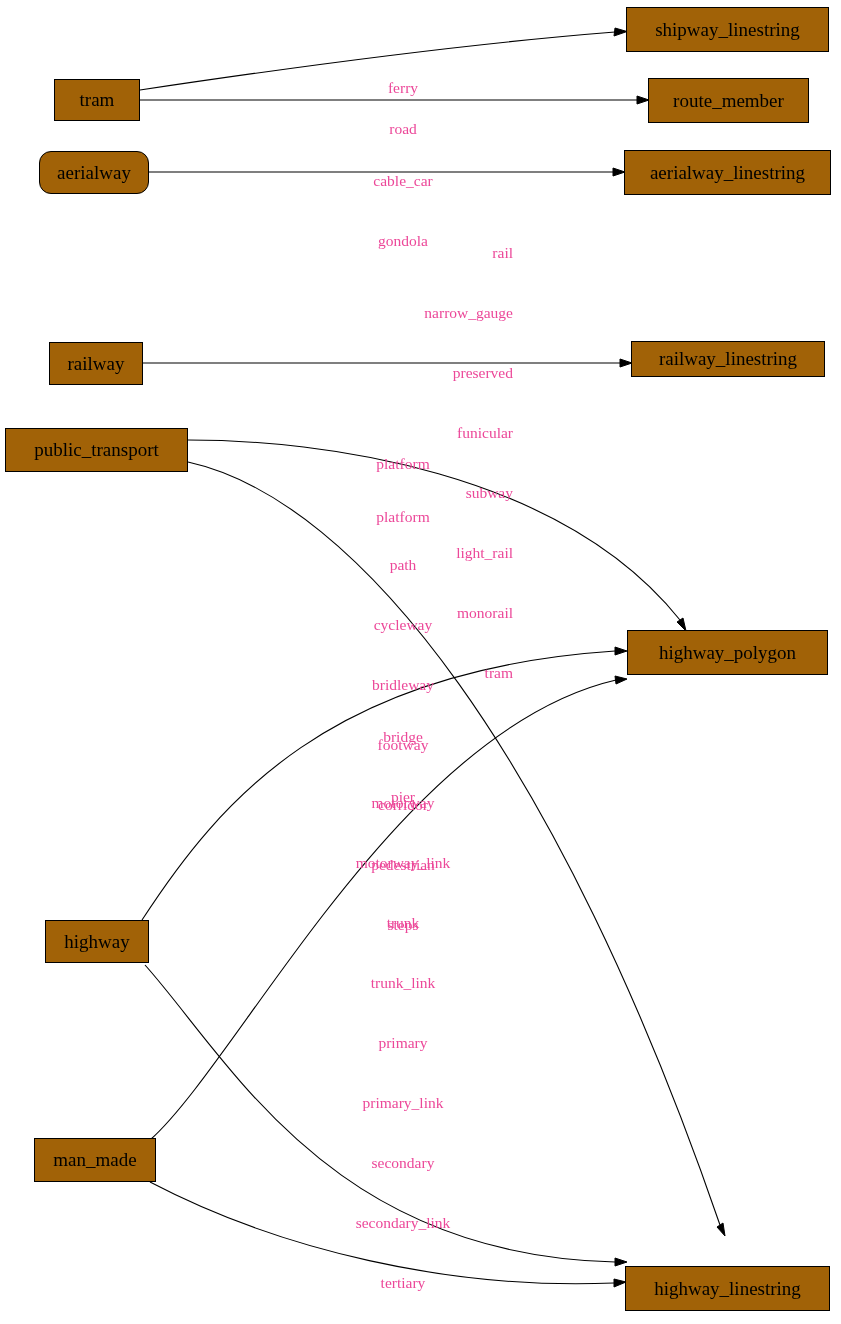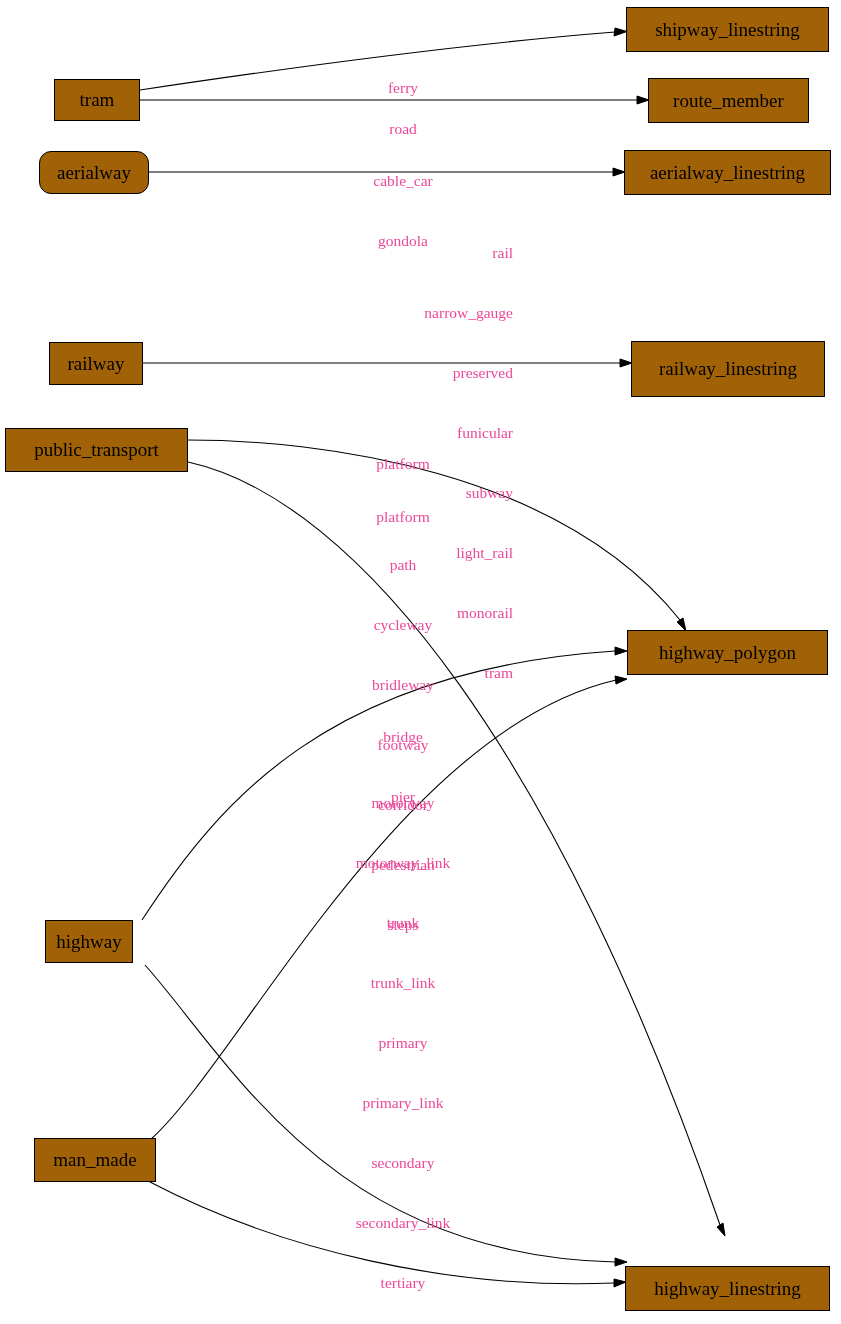--- a/index.html
+++ b/index.html
@@ -116,33 +116,33 @@
   </div>
 
   <div class="node" style="left:624px; top:150px; width:207px; height:45px;">
     <span>aerialway_linestring</span>
   </div>
 
   <div class="node" style="left:49px; top:342px; width:94px; height:43px;">
     <span>railway</span>
   </div>
 
-  <div class="node" style="left:631px; top:341px; width:194px; height:56px;">
+  <div class="node" style="left:631px; top:341px; width:194px; height:36px;">
     <span>railway_linestring</span>
   </div>
 
   <div class="node" style="left:5px; top:428px; width:183px; height:44px;">
     <span>public_transport</span>
   </div>
 
   <div class="node" style="left:627px; top:630px; width:201px; height:45px;">
     <span>highway_polygon</span>
   </div>
 
-  <div class="node" style="left:45px; top:920px; width:88px; height:43px;text-align:right;">
+  <div class="node" style="left:45px; top:920px; width:104px; height:43px;text-align:right;">
     <span>highway</span>
   </div>
 
   <div class="node" style="left:34px; top:1138px; width:122px; height:44px;">
     <span>man_made</span>
   </div>
 
   <div class="node" style="left:625px; top:1231px; width:205px; height:45px;margin-top:35px;">
     <span>highway_linestring</span>
   </div>

